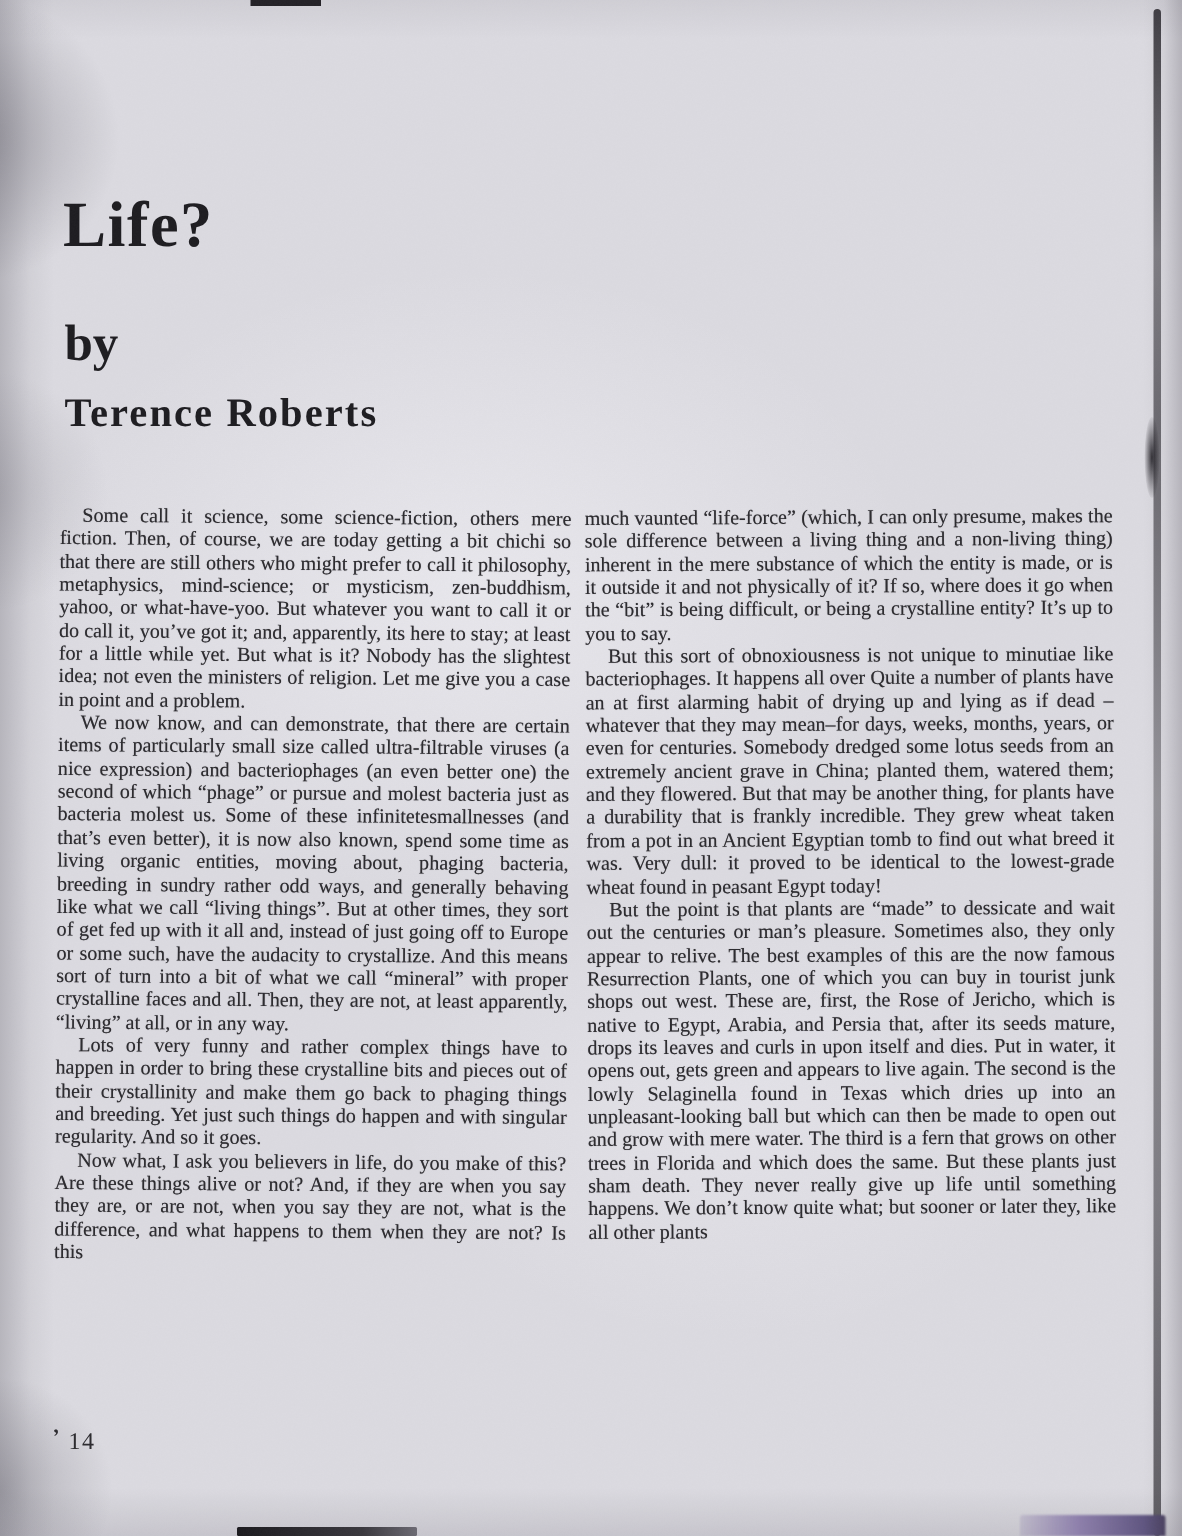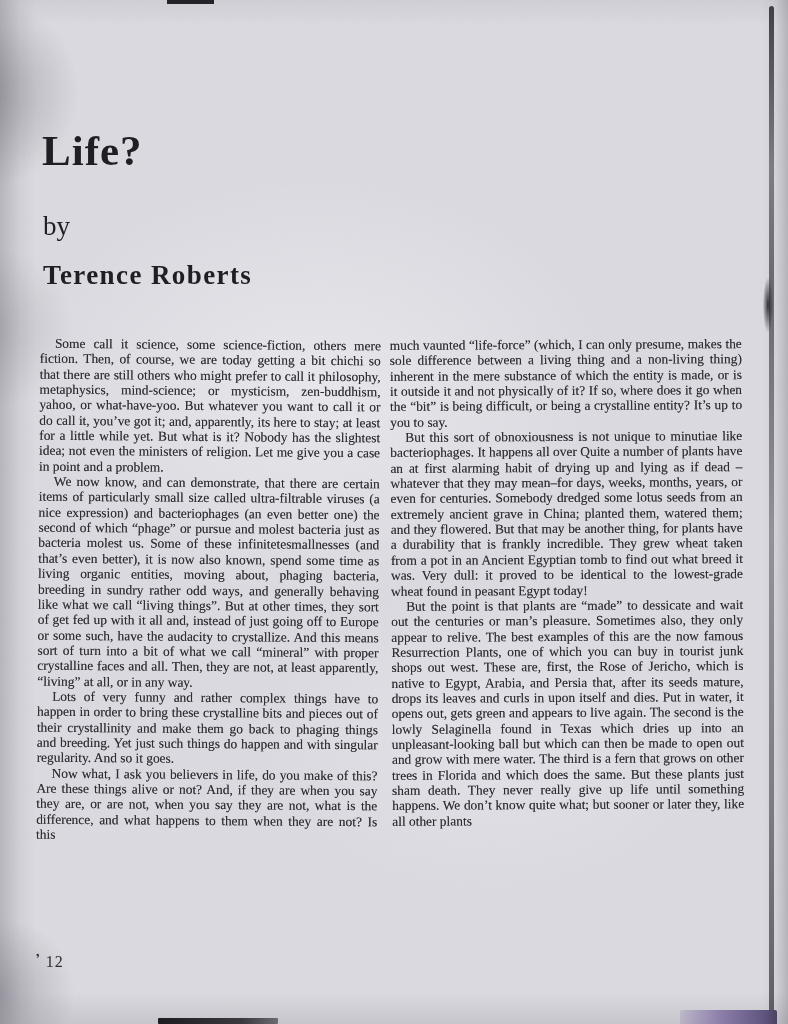--- a/index.html
+++ b/index.html
@@ -19,21 +19,21 @@
       linear-gradient(to bottom, rgba(108,104,116,0.10), rgba(108,104,116,0) 26px);
     color: var(--ink,#2b2a2e);
   }
   .title {
     position:absolute; left:42px; top:126px; margin:0;
     font-size:43px; font-weight:700; letter-spacing:1px;
     color: var(--title_ink,#1d1c20);
   }
   .byline {
     position:absolute; left:43px; top:211px;
-    font-size:27px; font-weight:400; color: var(--title_ink,#1d1c20);
+    font-size:34px; font-weight:700; color: var(--title_ink,#1d1c20);
   }
   .author {
     position:absolute; left:43px; top:260px;
     font-size:27px; font-weight:700; letter-spacing:1.4px;
     color: var(--title_ink,#1d1c20);
     text-align: right;
   }
   .col {
     position:absolute; top:337px;
     font-size:13.4px; line-height:15.35px; text-align:justify;
@@ -97,21 +97,21 @@
       <p class="para indent"><span>Lots of very funny and rather complex things have to happen in order to bring these crystalline bits and pieces out of their crystallinity and make them go back to phaging things and breeding. Yet just such things do happen and with singular regularity. And so it goes.</span></p>
       <p class="para indent"><span>Now what, I ask you believers in life, do you make of this? Are these things alive or not? And, if they are when you say they are, or are not, when you say they are not, what is the difference, and what happens to them when they are not? Is this</span></p>
     </div>
   <div class="col col-right">
       <p class="para"><span>much vaunted “life-force” (which, I can only presume, makes the sole difference between a living thing and a non-living thing) inherent in the mere substance of which the entity is made, or is it outside it and not </span><span class="it">physically</span><span> of it? If so, where does it go when the “bit” is being difficult, or being a crystalline entity? It’s up to you to say.</span></p>
       <p class="para indent"><span>But this sort of obnoxiousness is not unique to minutiae like bacteriophages. It happens all over Quite a number of plants have an at first alarming habit of drying up and lying as if </span><span class="it">dead</span><span> – whatever that they may mean–for days, weeks, months, years, or even for centuries. Somebody dredged some lotus seeds from an extremely ancient grave in China; planted them, watered them; and they flowered. But that may be another thing, for plants have a durability that is frankly incredible. They grew wheat taken from a pot in an Ancient Egyptian tomb to find out what breed it was. Very dull: it proved to be identical to the lowest-grade wheat found in peasant Egypt today!</span></p>
       <p class="para indent"><span>But the point is that plants are “made” to dessicate and wait out the centuries or man’s pleasure. Sometimes also, they only </span><span class="it">appear</span><span> to relive. The best examples of this are the now famous Resurrection Plants, one of which you can buy in tourist junk shops out west. These are, first, the Rose of Jericho, which is native to Egypt, Arabia, and Persia that, after its seeds mature, drops its leaves and curls in upon itself and dies. Put in water, it opens out, gets green and </span><span class="it">appears</span><span> to live again. The second is the lowly </span><span class="it">Selaginella</span><span> found in Texas which dries up into an unpleasant-looking ball but which can then be made to open out and grow with mere water. The third is a fern that grows on other trees in Florida and which does the same. But these plants just sham death. They never really give up life until something happens. We don’t know quite what; but sooner or later they, like all other plants</span></p>
     </div>
 
   <div class="footer">
-    <span class="marker">’</span><span>12</span>
+    <span class="marker">’</span><span>14</span>
   </div>
 
   <div class="bottom-bar"></div>
   <div class="bottom-purple"></div>
 
   <svg class="noise" xmlns="http://www.w3.org/2000/svg">
     <filter id="grain">
       <feTurbulence type="fractalNoise" baseFrequency="0.9" numOctaves="2" stitchTiles="stitch"></feTurbulence>
       <feColorMatrix type="matrix" values="0 0 0 0 0.48  0 0 0 0 0.47  0 0 0 0 0.50  0 0 0 0.07 0"></feColorMatrix>
     </filter>

